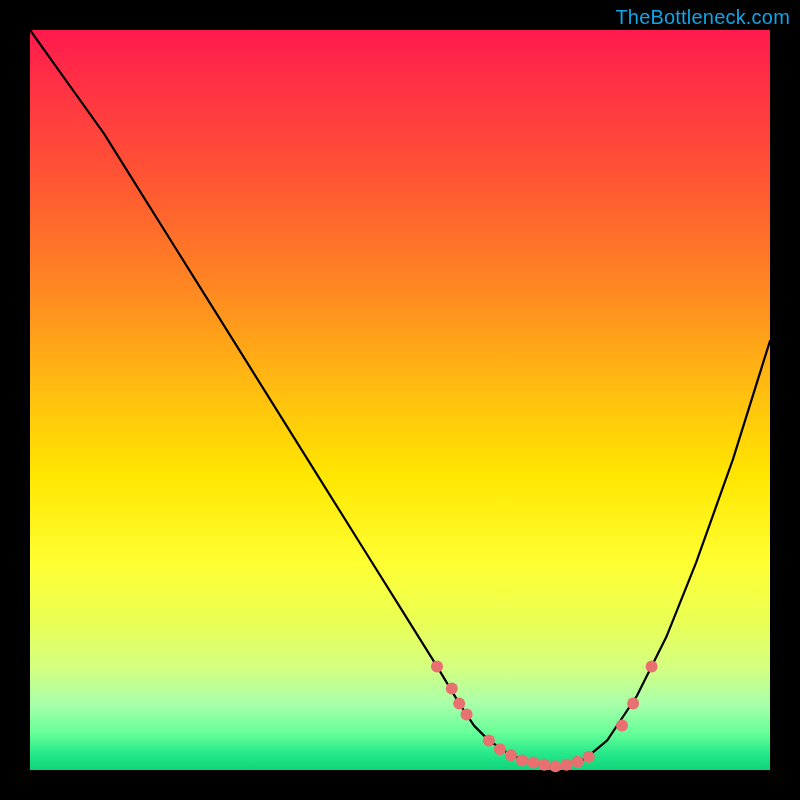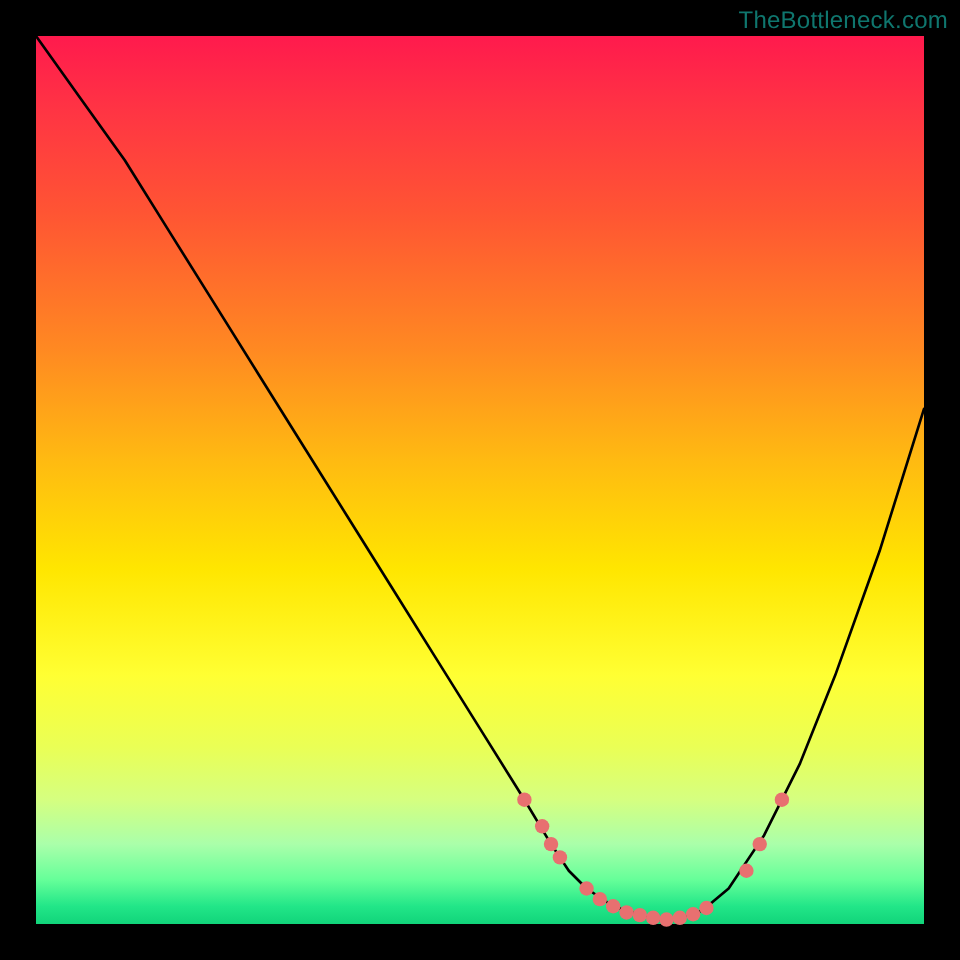--- a/index.html
+++ b/index.html
@@ -35,21 +35,21 @@
       #d5ff80 86%,
       #aaffaa 91%,
       #66ff99 95%,
       #22e688 98%,
       #11d47a 100%);
   }
   .watermark {
     position: absolute;
     top: 6px;
     right: 10px;
-    color: #0f766e;
+    color: #0ea5e9;
     font-size: 20px;
     font-weight: 500;
     letter-spacing: 0.2px;
   }
   svg.overlay {
     position: absolute;
     left: 30px;
     top: 30px;
     width: 740px;
     height: 740px;

